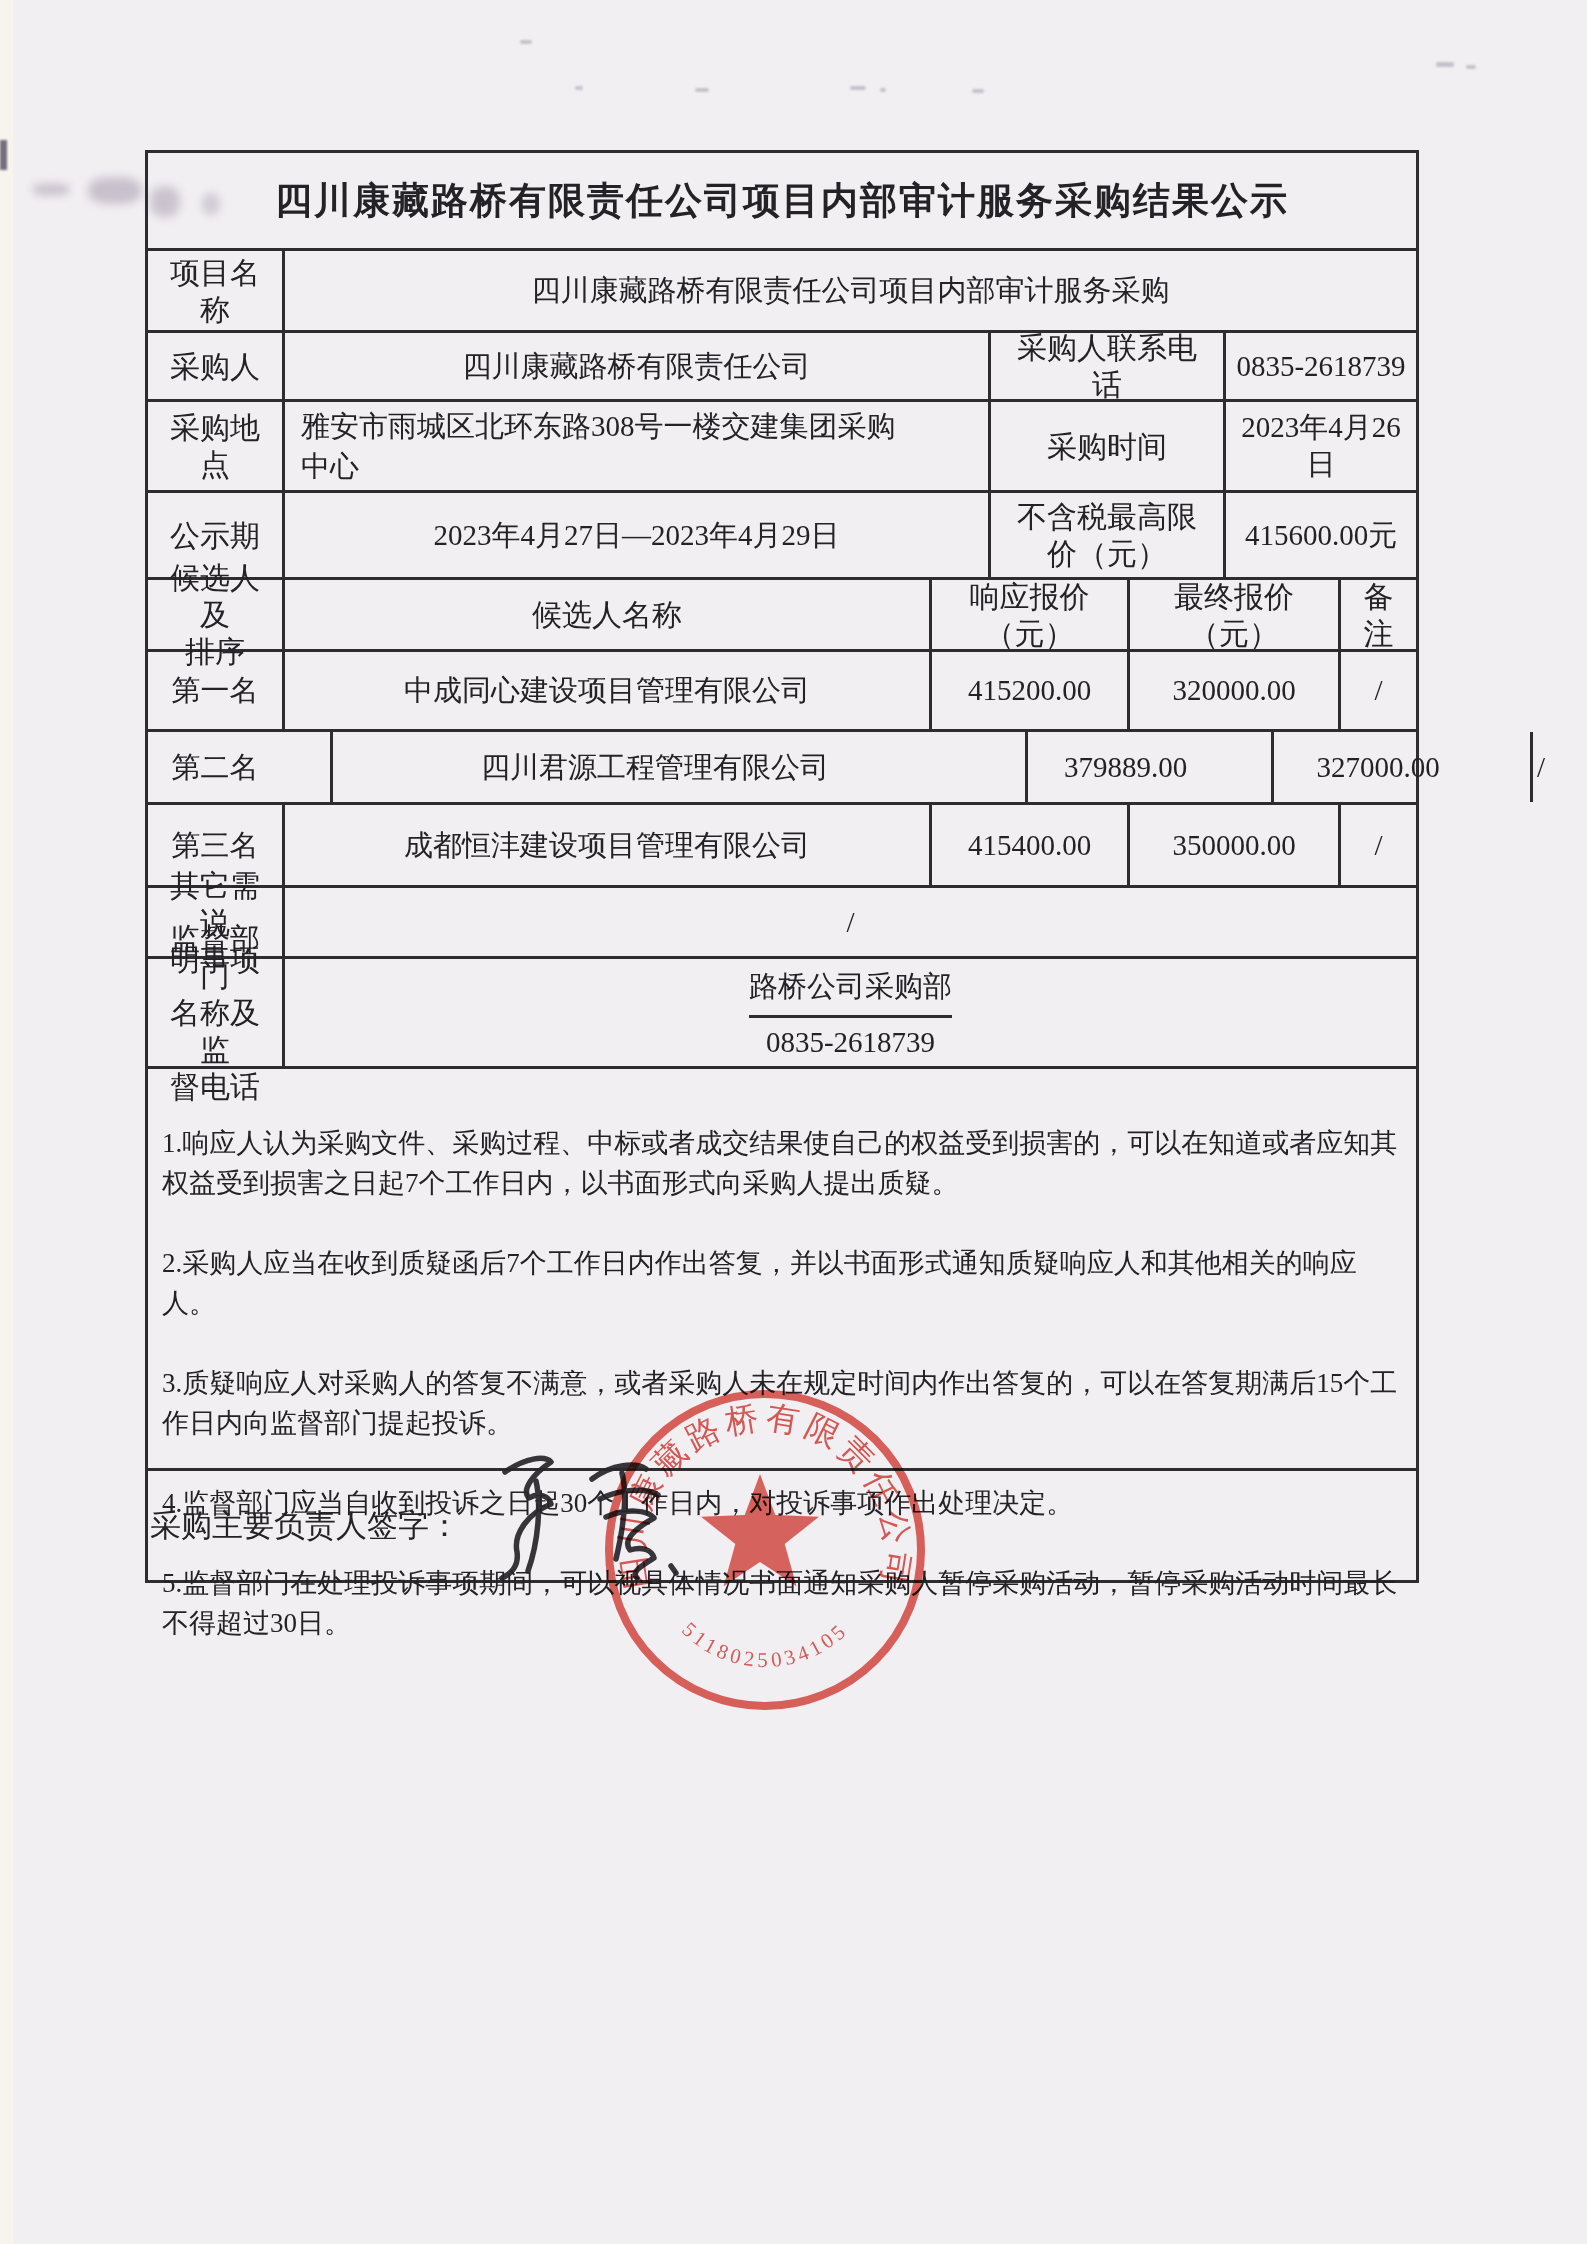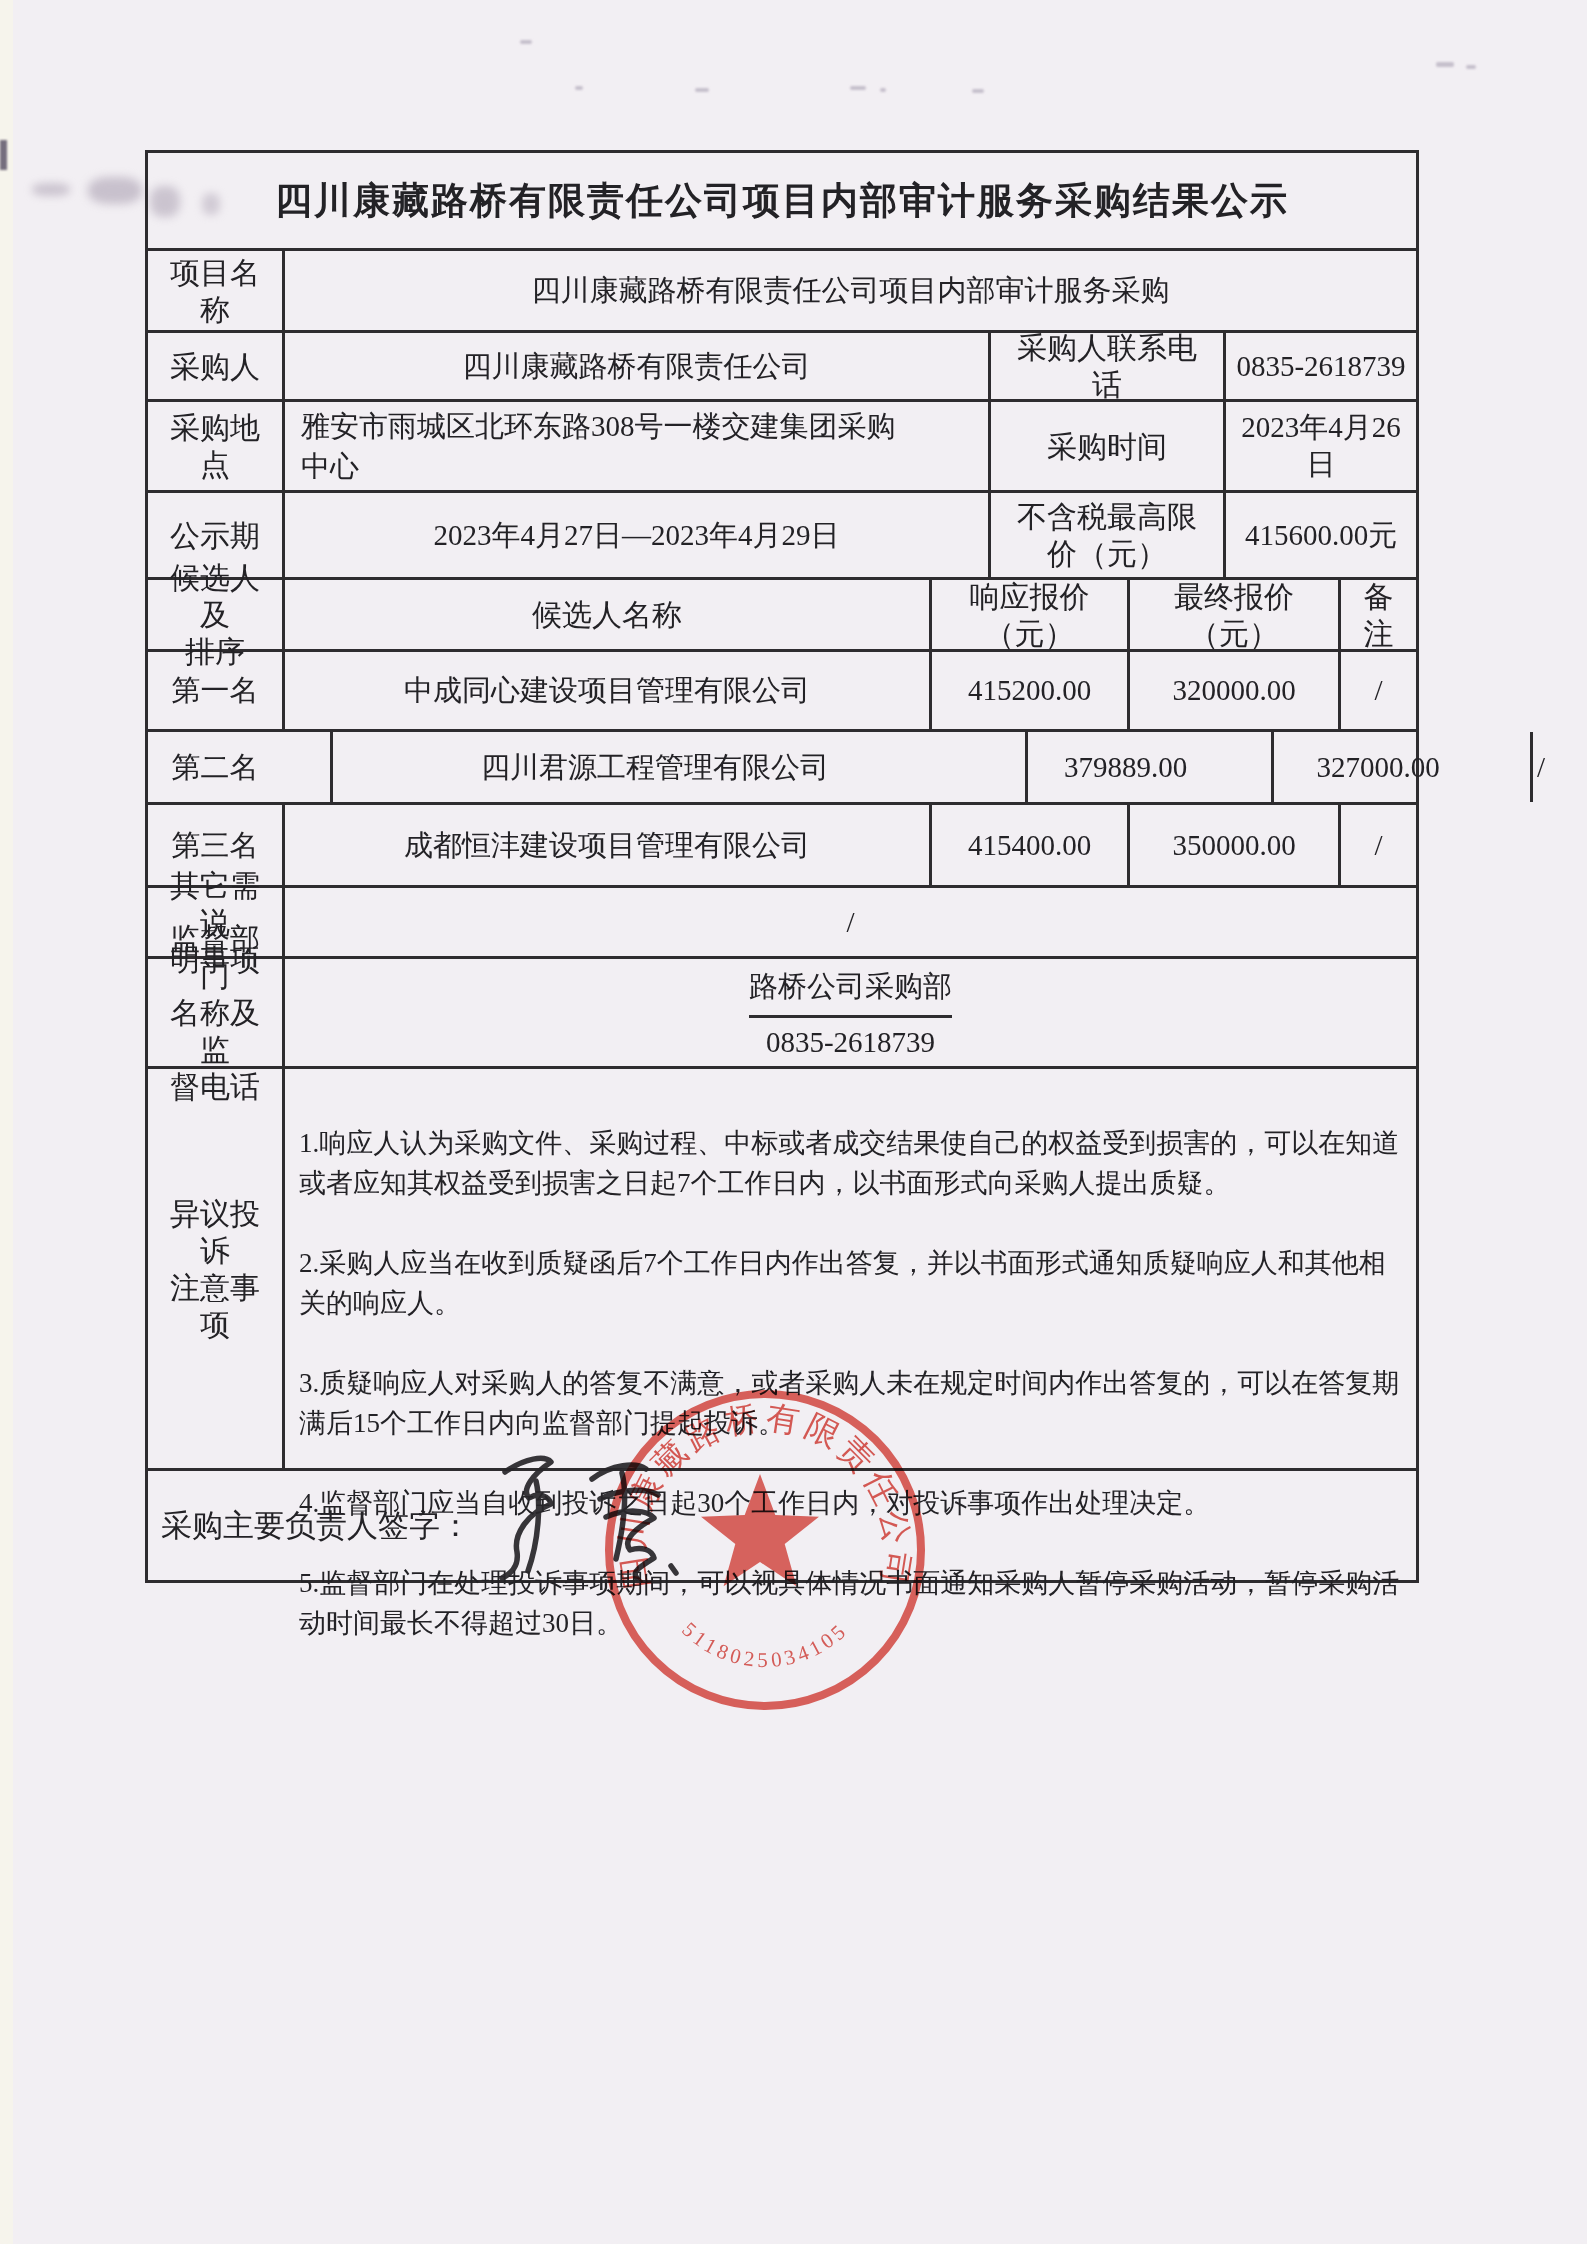--- a/index.html
+++ b/index.html
@@ -78,21 +78,21 @@
   .superv-top { height: 59px; border-bottom: 3px solid #2e2c2f; }
   .superv-bot { flex: 1 1 auto; }
   .r-objection { height: 402px; }
   .r-objection .objection-body {
     display: block; text-align: left;
     padding: 14px 8px 10px 14px;
     font-size: 27px; line-height: 40px;
   }
   .objection-item { margin: 0; }
   .r-sign { height: 112px; }
-  .r-sign .cell { justify-content: flex-start; text-align: left; padding-left: 13px; font-size: 31px; }
+  .r-sign .cell { justify-content: flex-start; text-align: left; padding-left: 2px; font-size: 31px; }
 
   .overlay-svg { position: absolute; left: 0; top: 0; pointer-events: none; }
   .seal-group { mix-blend-mode: multiply; opacity: .93; }
   .seal-text { font-family: "Liberation Serif", "DejaVu Serif", serif; }
 </style>
 </head>
 <body>
 
 <div class="artifact edge-strip"></div>
 <div class="artifact tick-left"></div>
@@ -189,22 +189,20 @@
     <div class="cell label w-label">监督部门
 名称及监
 督电话</div>
     <div class="superv-stack grow" style="border-left:3px solid #2e2c2f;">
       <div class="subcell superv-top">路桥公司采购部</div>
       <div class="subcell superv-bot">0835-2618739</div>
     </div>
   </div>
 
   <div class="row r-objection">
-    <div class="cell label w-label">异议投诉
-注意事项</div>
     <div class="cell grow objection-body">
       <p class="objection-item">1.响应人认为采购文件、采购过程、中标或者成交结果使自己的权益受到损害的，可以在知道或者应知其权益受到损害之日起7个工作日内，以书面形式向采购人提出质疑。</p>
       <p class="objection-item">2.采购人应当在收到质疑函后7个工作日内作出答复，并以书面形式通知质疑响应人和其他相关的响应人。</p>
       <p class="objection-item">3.质疑响应人对采购人的答复不满意，或者采购人未在规定时间内作出答复的，可以在答复期满后15个工作日内向监督部门提起投诉。</p>
       <p class="objection-item">4.监督部门应当自收到投诉之日起30个工作日内，对投诉事项作出处理决定。</p>
       <p class="objection-item">5.监督部门在处理投诉事项期间，可以视具体情况书面通知采购人暂停采购活动，暂停采购活动时间最长不得超过30日。</p>
     </div>
   </div>
 
   <div class="row r-sign">

